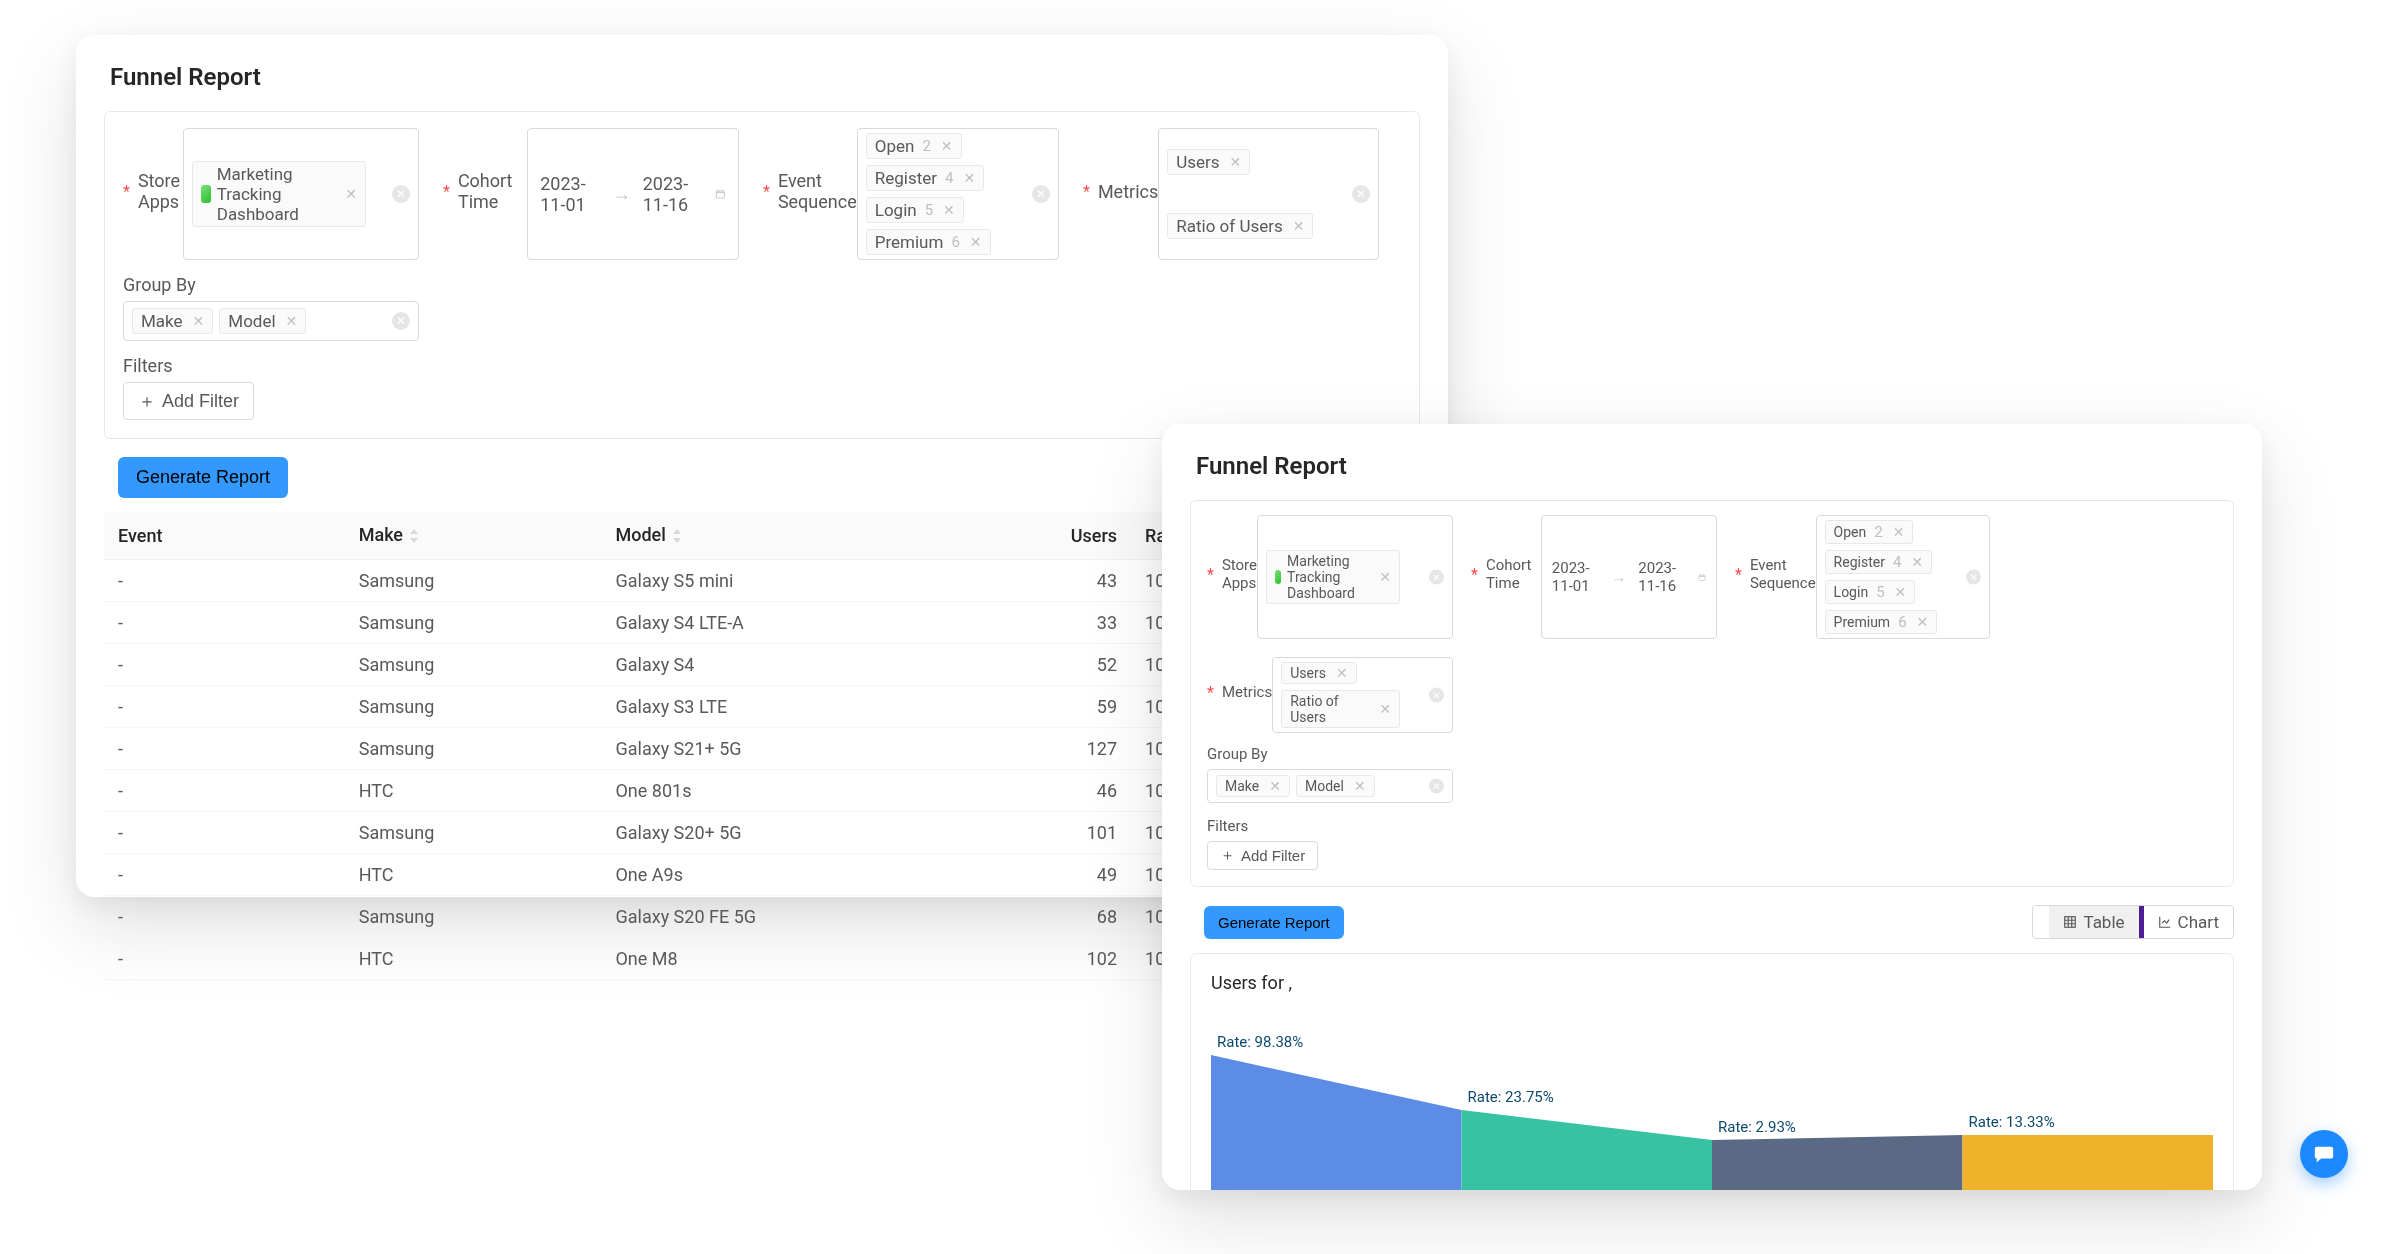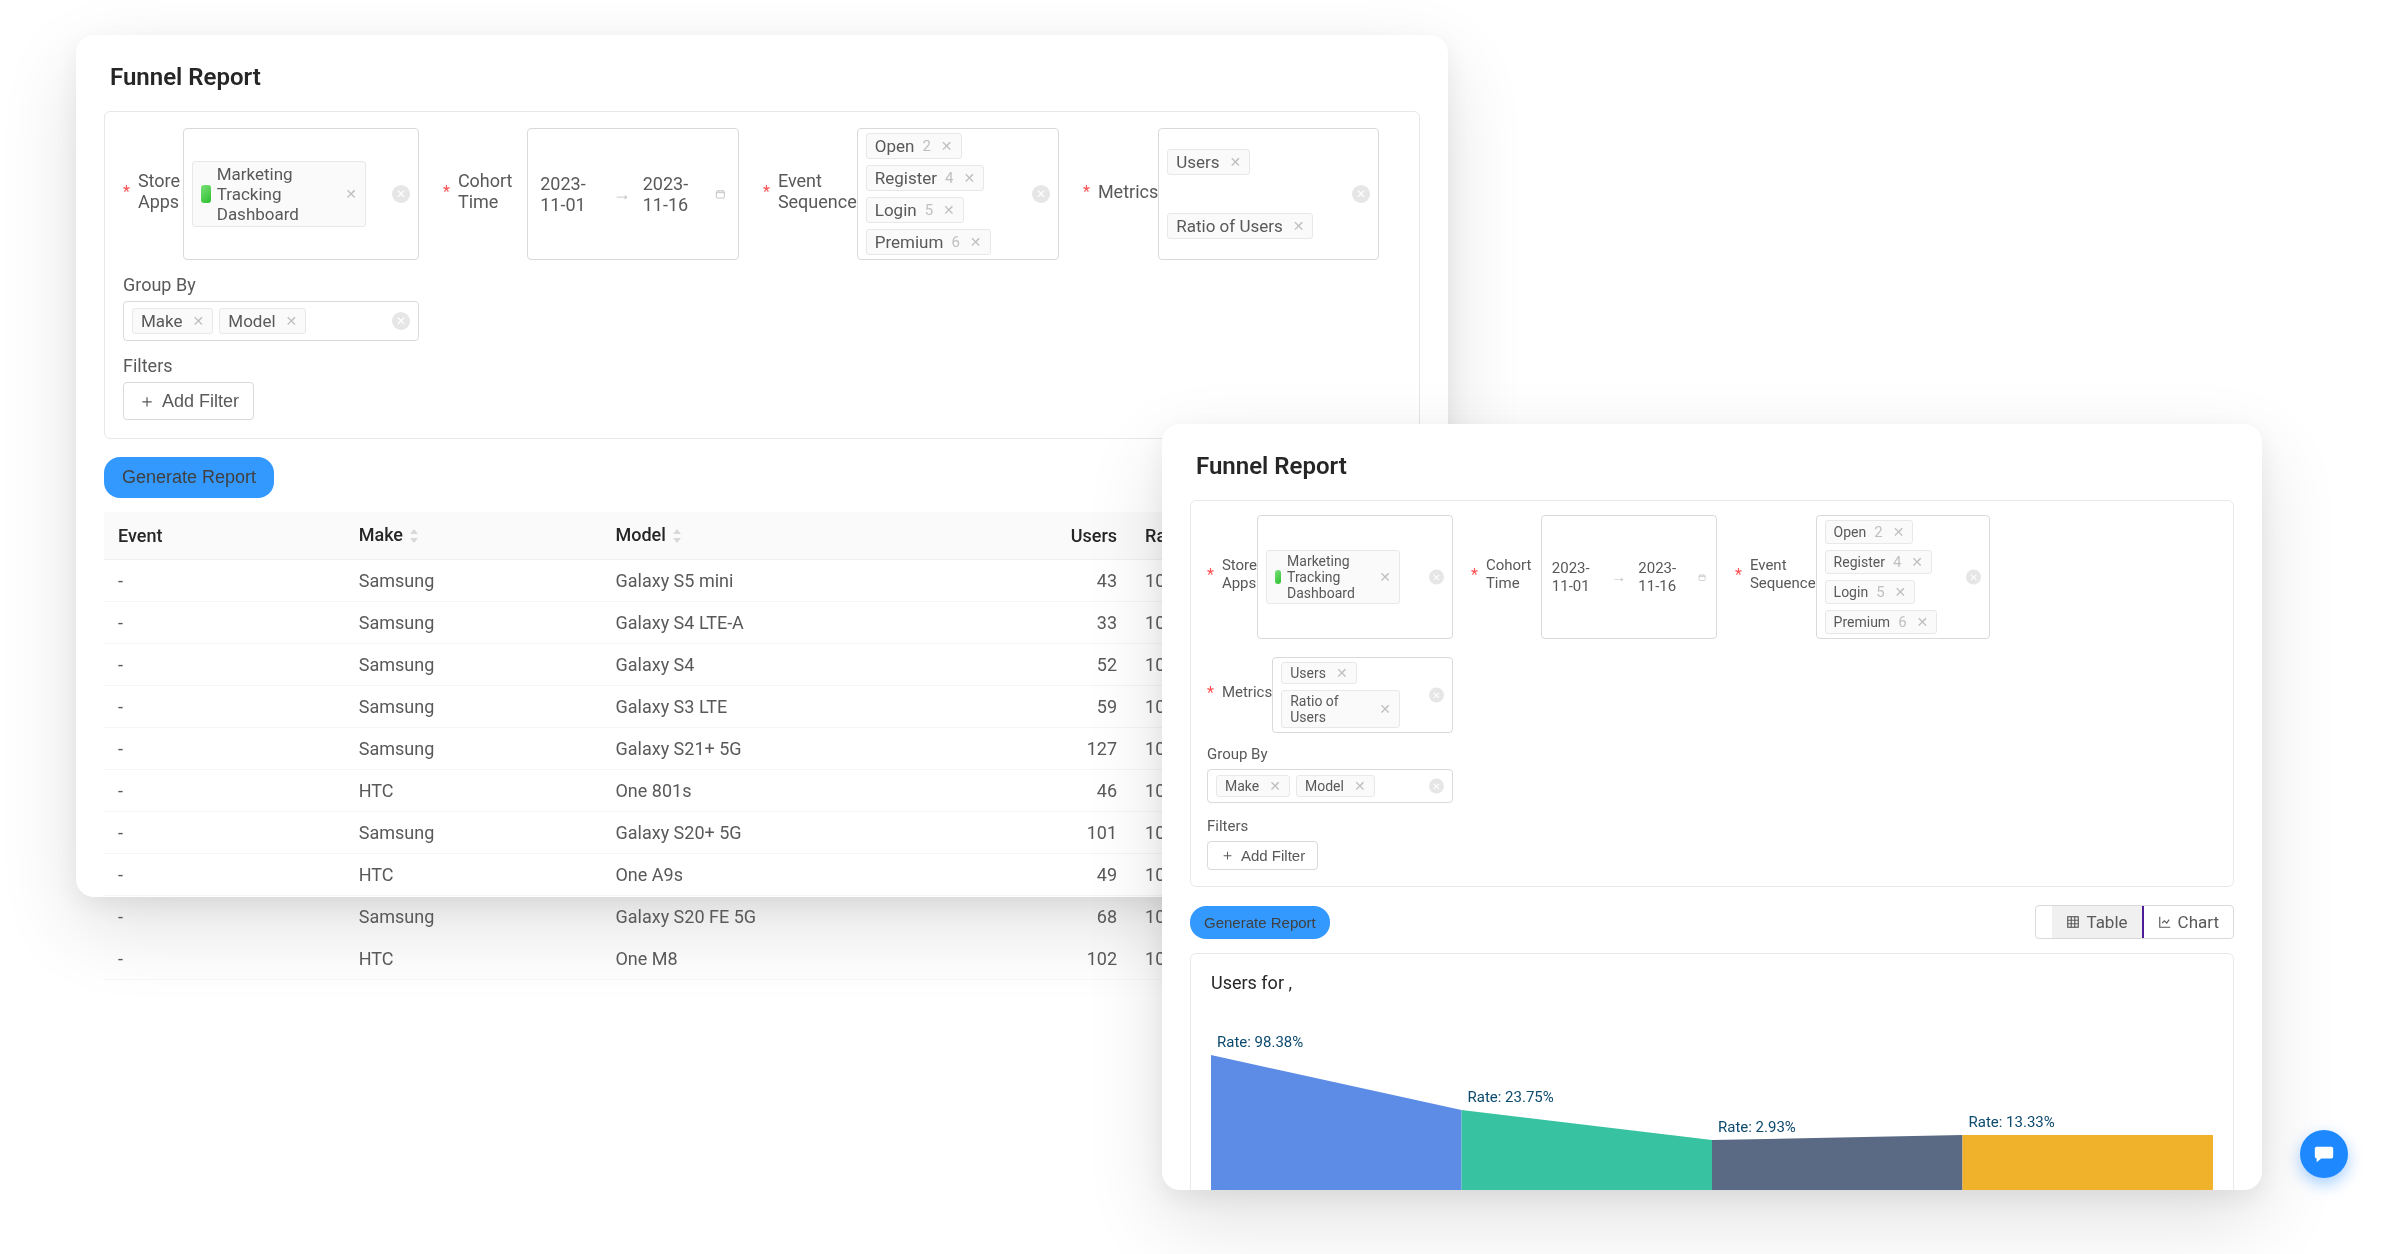--- a/index.html
+++ b/index.html
@@ -69,28 +69,29 @@
   }
   .date-box .arrow { color: #bfbfbf; }
   .cal-icon { width:16px; height:16px; }
   .add-filter {
     display: inline-flex; align-items: center; gap: 6px;
     border: 1px solid #d9d9d9; border-radius: 4px;
     padding: 6px 14px; font-size: 18px; color: #595959;
     background: #fff;
   }
   .btn-primary {
-    display: inline-block; background: #3399ff; color: #404040;
-    border: none; border-radius: 16px; padding: 10px 18px;
+    display: inline-block; background: #3399ff; color: #000000;
+    border: none; border-radius: 6px; padding: 10px 18px;
     font-size: 18px;
+    margin-left: 14px;
   }
   .toggle-group { display: inline-flex; border: 1px solid #d9d9d9; border-radius: 4px; overflow: hidden; }
   .toggle-group .toggle { display: inline-flex; align-items: center; gap:6px; padding: 6px 14px; font-size: 17px; color:#595959; }
   .toggle-group .toggle.active { background: #f0f0f0; margin-left: 16px; }
-  .toggle-group .toggle + .toggle { border-left: 2px solid #4c1d95; }
+  .toggle-group .toggle + .toggle { border-left: 5px solid #4c1d95; }
   .table-wrap { margin: 0 28px; }
   table { width: 100%; border-collapse: collapse; font-size: 18px; }
   th { text-align: left; font-weight: 500; color: #262626; padding: 12px 14px; border-bottom: 1px solid #f0f0f0; background:#fafafa;}
   th.num { text-align: right; }
   td { padding: 10px 14px; border-bottom: 1px solid #f5f5f5; color:#595959;}
   td.num { text-align: right; }
   .sort-ic { display:inline-block; width:10px; margin-left:6px; vertical-align:middle;}
   .chart-panel {
     margin: 0 28px; border: 1px solid #e8e8e8; border-radius: 6px;
     padding: 18px 20px 24px;

